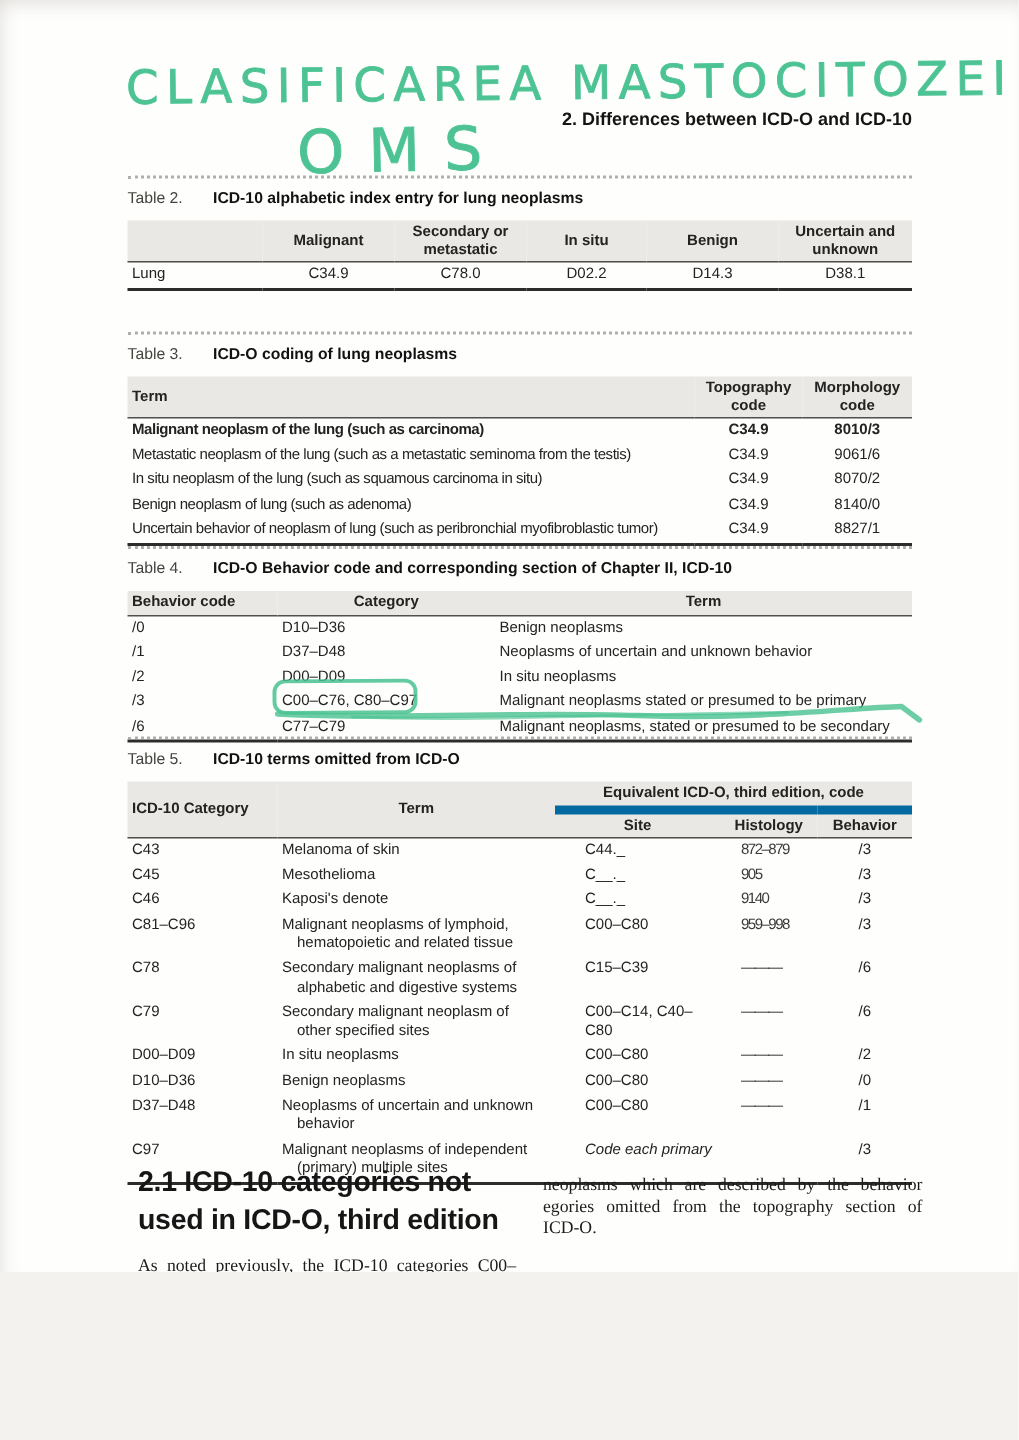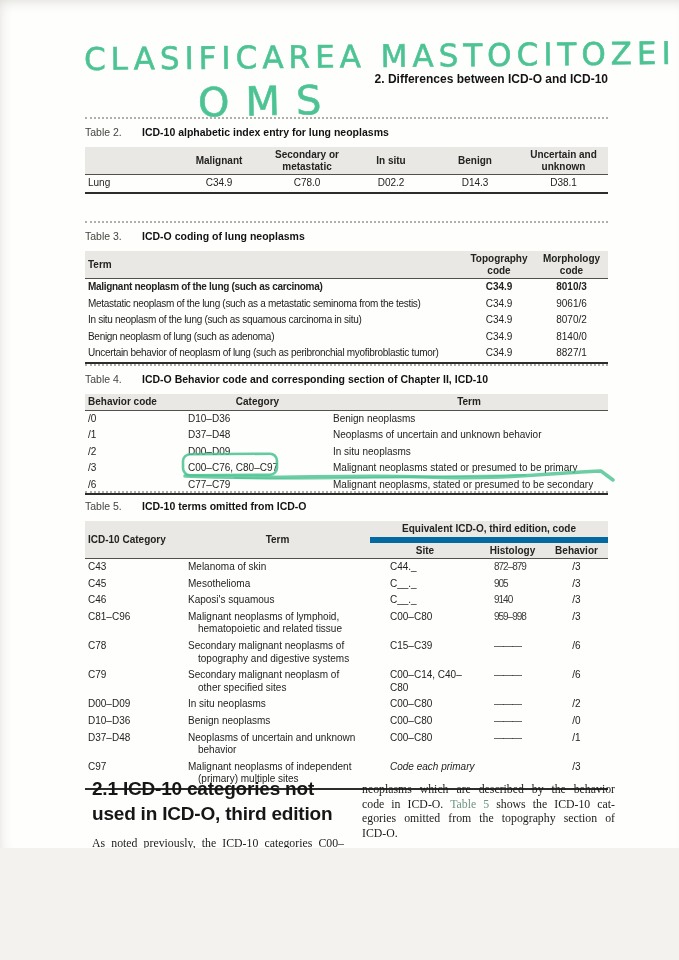--- a/index.html
+++ b/index.html
@@ -248,35 +248,35 @@
         </tr>
         <tr>
           <td>C45</td>
           <td class="wrap">Mesothelioma</td>
           <td class="site">C__._</td>
           <td class="hist">905</td>
           <td class="beh">/3</td>
         </tr>
         <tr>
           <td>C46</td>
-          <td class="wrap">Kaposi's squamous</td>
+          <td class="wrap">Kaposi's denote</td>
           <td class="site">C__._</td>
           <td class="hist">9140</td>
           <td class="beh">/3</td>
         </tr>
         <tr>
           <td>C81–C96</td>
           <td class="wrap">Malignant neoplasms of lymphoid, hematopoietic and related tissue</td>
           <td class="site">C00–C80</td>
           <td class="hist">959–998</td>
           <td class="beh">/3</td>
         </tr>
         <tr>
           <td>C78</td>
-          <td class="wrap">Secondary malignant neoplasms of topography and digestive systems</td>
+          <td class="wrap">Secondary malignant neoplasms of alphabetic and digestive systems</td>
           <td class="site">C15–C39</td>
           <td class="hist">———</td>
           <td class="beh">/6</td>
         </tr>
         <tr>
           <td>C79</td>
           <td class="wrap">Secondary malignant neoplasm of other specified sites</td>
           <td class="site">C00–C14, C40–C80</td>
           <td class="hist">———</td>
           <td class="beh">/6</td>
@@ -315,21 +315,20 @@
 
   <section class="sec">
     <h2><span>2.1 ICD-10 categories not</span><br>
         <span>used in ICD-O, third edition</span></h2>
     <div class="col-left">
       <span class="bodyline j">As noted previously, the ICD-10 categories C00–</span>
       <span class="bodyline">C97 include a few categories that are either based</span>
     </div>
     <div class="col-right">
       <span class="bodyline j">neoplasms which are described by the behavior</span>
-      <span class="bodyline j"><span>code in ICD-O. </span><span class="tbl-link">Table 5</span><span> shows the ICD-10 cat-</span></span>
       <span class="bodyline j">egories omitted from the topography section of</span>
       <span class="bodyline">ICD-O.</span>
     </div>
   </section>
 
   <div class="page-num">5</div>
   <div class="edge-bottom"></div>
 </div>
 
 </body></html>

